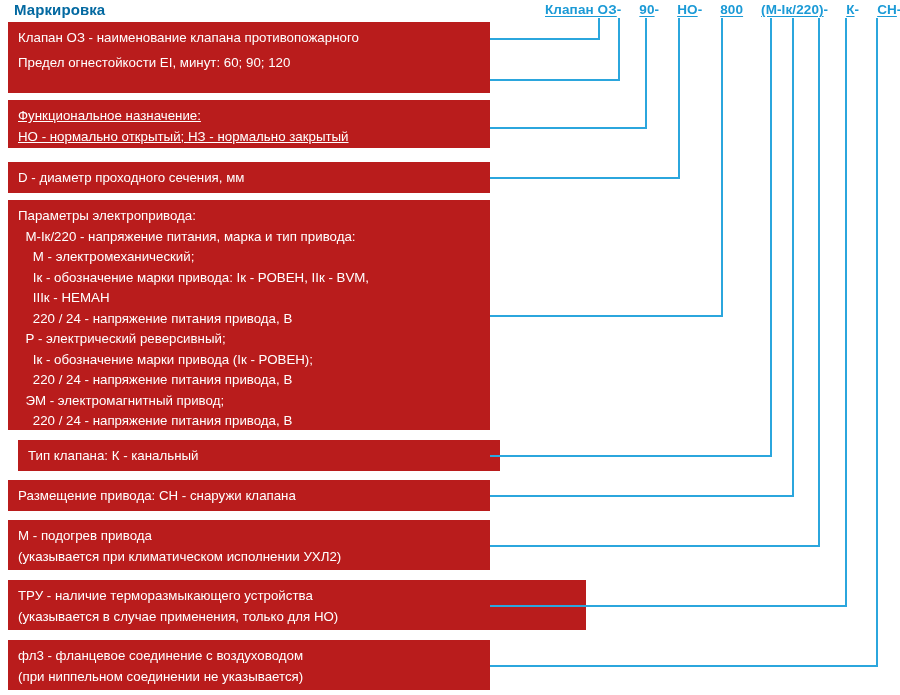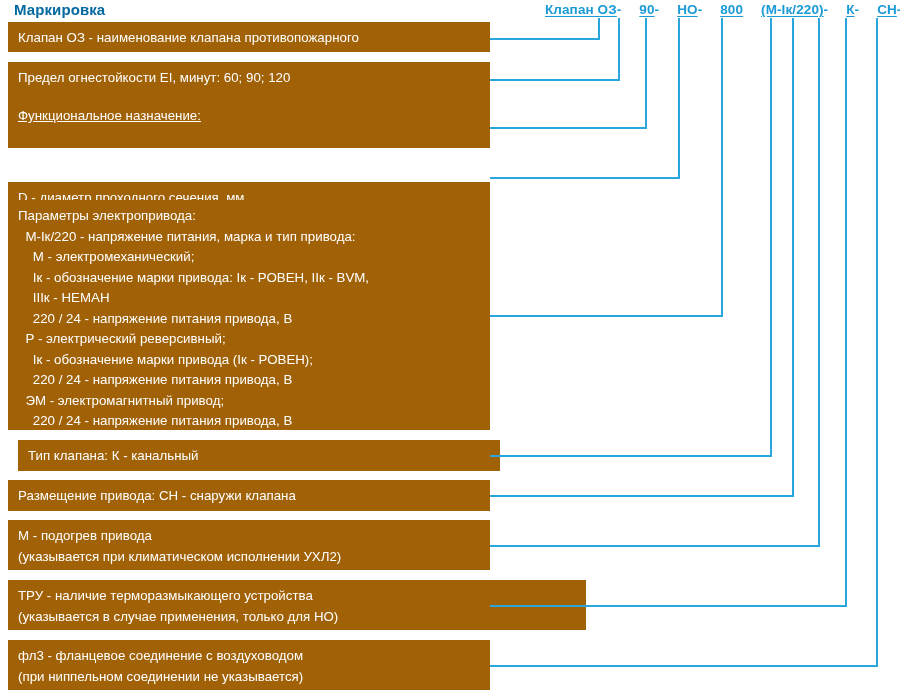--- a/index.html
+++ b/index.html
@@ -21,21 +21,21 @@
   .formula{
     position:absolute;top:2px;left:527px;
     font-size:13.5px;font-weight:bold;color:#1b9ad6;
     white-space:nowrap;letter-spacing:.1px;
   }
   .formula .seg{text-decoration:underline;text-underline-offset:2px;padding-left:18px;}
   .formula .dash{text-decoration:none;}
 
   .blk{
     position:absolute;left:8px;
-    background:#a16207;
+    background:#b91c1c;
     color:#ffffff;
     box-sizing:border-box;
     padding:6px 0 6px 10px;
     font-size:13.3px;
     line-height:20.5px;
     white-space:pre;
   }
   .blk .ln{display:block;}
 
   .wire{position:absolute;background:#2ba6dd;}
@@ -45,23 +45,23 @@
 </head>
 <body>
 
 <div id="root">
 
   <div class="title">Маркировка</div>
 
   <div class="formula"><span class="seg">Клапан ОЗ</span><span class="dash">-</span><span class="seg">90</span><span class="dash">-</span><span class="seg">НО</span><span class="dash">-</span><span class="seg">800</span><span class="seg">(М-Iк/220)</span><span class="dash">-</span><span class="seg">К</span><span class="dash">-</span><span class="seg">СН</span><span class="dash">-</span><span class="seg">М</span><span class="dash">-</span><span class="seg">ТРУ</span><span class="dash">-</span><span class="seg">фл3</span></div>
 
   <div class="blk" style="top:22px;  height:30px;  width:482px;"><span class="ln">Клапан ОЗ - наименование клапана противопожарного</span></div>
-  <div class="blk" style="top:62px;  height:46px;  width:482px;"><span class="ln">Предел огнестойкости EI, минут: 60; 90; 120</span></div>
-  <div class="blk" style="top:100px; height:48px;  width:482px;text-decoration:underline;"><span class="ln">Функциональное назначение:</span></div>
-  <div class="blk" style="top:162px; height:31px;  width:482px;margin-top:20px;"><span class="ln">D - диаметр проходного сечения, мм</span></div>
+  <div class="blk" style="top:47px;  height:46px;  width:482px;"><span class="ln">Предел огнестойкости EI, минут: 60; 90; 120</span></div>
+  <div class="blk" style="top:100px; height:48px;  width:482px;text-decoration:underline;"><span class="ln">Функциональное назначение:</span><span class="ln">НО - нормально открытый; НЗ - нормально закрытый</span></div>
+  <div class="blk" style="top:162px; height:31px;  width:482px;"><span class="ln">D - диаметр проходного сечения, мм</span></div>
   <div class="blk" style="top:200px; height:230px; width:482px;"><span class="ln">Параметры электропривода:</span><span class="ln">  М-Iк/220 - напряжение питания, марка и тип привода:</span><span class="ln">    М - электромеханический;</span><span class="ln">    Iк - обозначение марки привода: Iк - РОВЕН, IIк - BVM,</span><span class="ln">    IIIк - НЕМАН</span><span class="ln">    220 / 24 - напряжение питания привода, В</span><span class="ln">  Р - электрический реверсивный;</span><span class="ln">    Iк - обозначение марки привода (Iк - РОВЕН);</span><span class="ln">    220 / 24 - напряжение питания привода, В</span><span class="ln">  ЭМ - электромагнитный привод;</span><span class="ln">    220 / 24 - напряжение питания привода, В</span><span class="ln">    (в обозначении ЭМ марка привода не указывается)</span></div>
   <div class="blk" style="top:440px; height:31px;  width:482px;margin-left:10px;"><span class="ln">Тип клапана: К - канальный</span></div>
   <div class="blk" style="top:480px; height:31px;  width:482px;"><span class="ln">Размещение привода: СН - снаружи клапана</span></div>
   <div class="blk" style="top:520px; height:50px;  width:482px;"><span class="ln">М - подогрев привода</span><span class="ln">(указывается при климатическом исполнении УХЛ2)</span></div>
   <div class="blk" style="top:580px; height:50px;  width:578px;"><span class="ln">ТРУ - наличие терморазмыкающего устройства</span><span class="ln">(указывается в случае применения, только для НО)</span></div>
   <div class="blk" style="top:640px; height:50px;  width:482px;"><span class="ln">фл3 - фланцевое соединение с воздуховодом</span><span class="ln">(при ниппельном соединении не указывается)</span></div>
 
   <div class="wire h" style="left:490px; top:38px;  width:110px;"></div>
   <div class="wire v" style="left:598px; top:18px;  height:21px;"></div>
 

